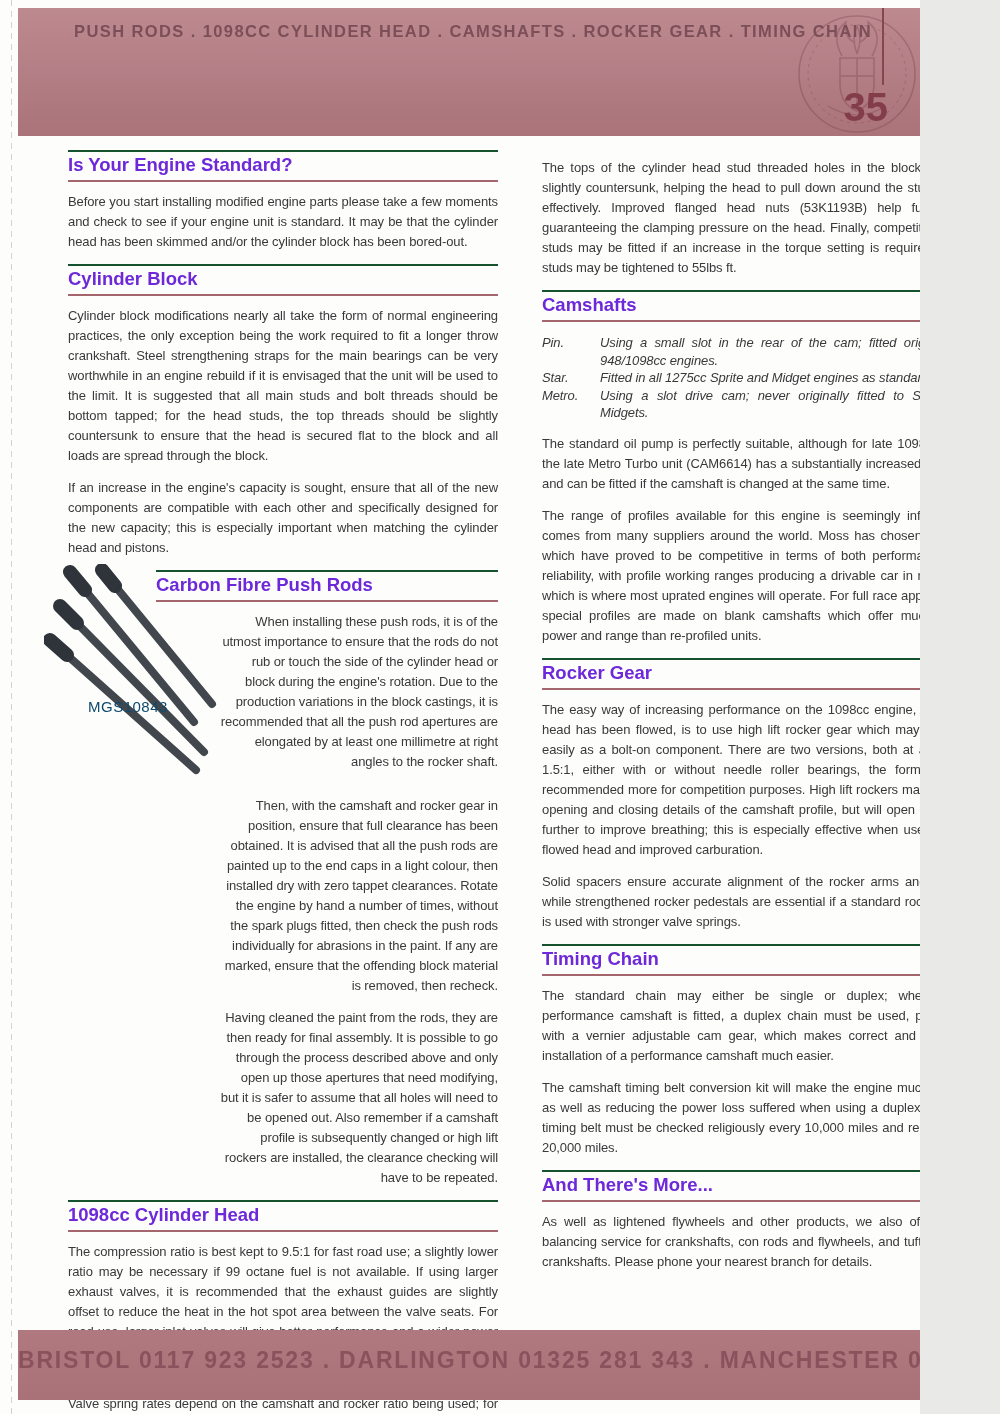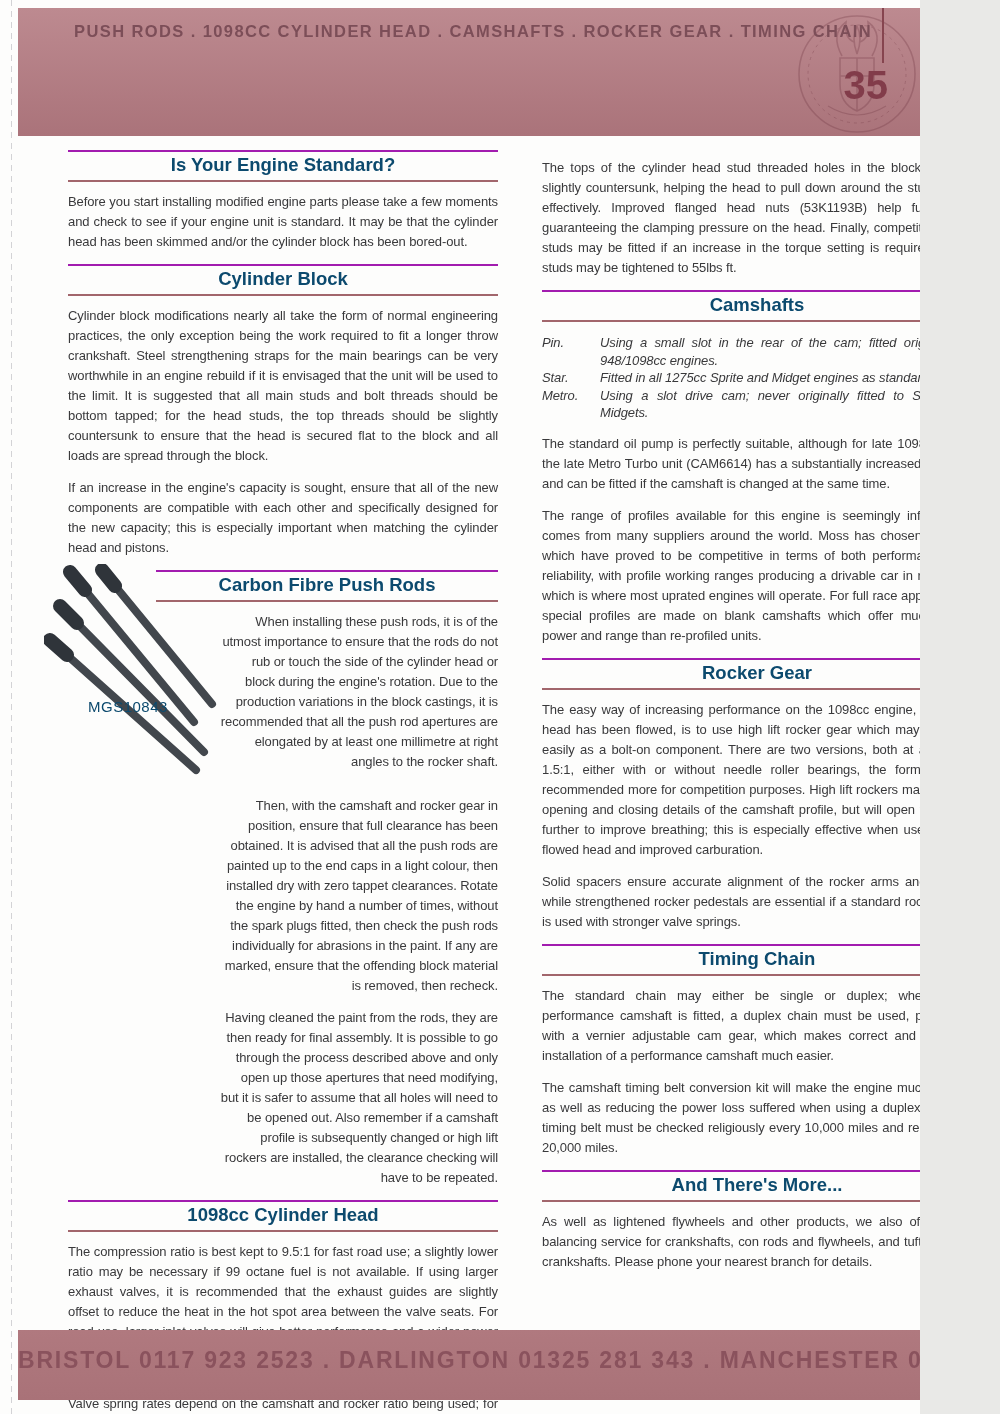--- a/index.html
+++ b/index.html
@@ -37,34 +37,34 @@
     font-size: 62px; font-weight: 400; letter-spacing: 1px;
     color: #8f5560; line-height: 1;
   }
   .sub-title {
     font-size: 19px; font-weight: bold; letter-spacing: 2.5px;
     color: #82424e; margin-top: -10px; padding-right: 38px;
   }
   .vdivider { width: 2px; height: 80px; background: #86454f; margin: 0 10px 0 6px; }
   .pageno {
     font-size: 40px; font-weight: bold; color: #823c4a;
-    margin-bottom: 26px; padding-right: 6px;
+    margin-bottom: 4px; padding-right: 6px;
   }
   .crest { position: absolute; right: -12px; top: 2px; opacity: .30; }
 
   
   .main {
     position: absolute; top: 148px; left: 68px; width: 904px;
     display: flex; gap: 44px;
   }
   .col { width: 430px; }
 
   .sec-h {
-    border-top: 2px solid #a21caf; border-bottom: 2px solid #a2666c;
-    text-align: center; color: #0c4a6e; font-weight: bold;
+    border-top: 2px solid #14532d; border-bottom: 2px solid #a2666c;
+    color: #6d28d9; font-weight: bold;
     font-size: 18.5px; padding: 2px 0 4px; margin: 10px 0 8px;
   }
   .col > section:first-child .sec-h { margin-top: 2px; }
   p.body {
     font-size: 13px; line-height: 20px; text-align: justify;
     color: #39393b; margin: 10px 0 12px; letter-spacing: -0.1px;
   }
 
   
   .pushrods { position: relative; }

